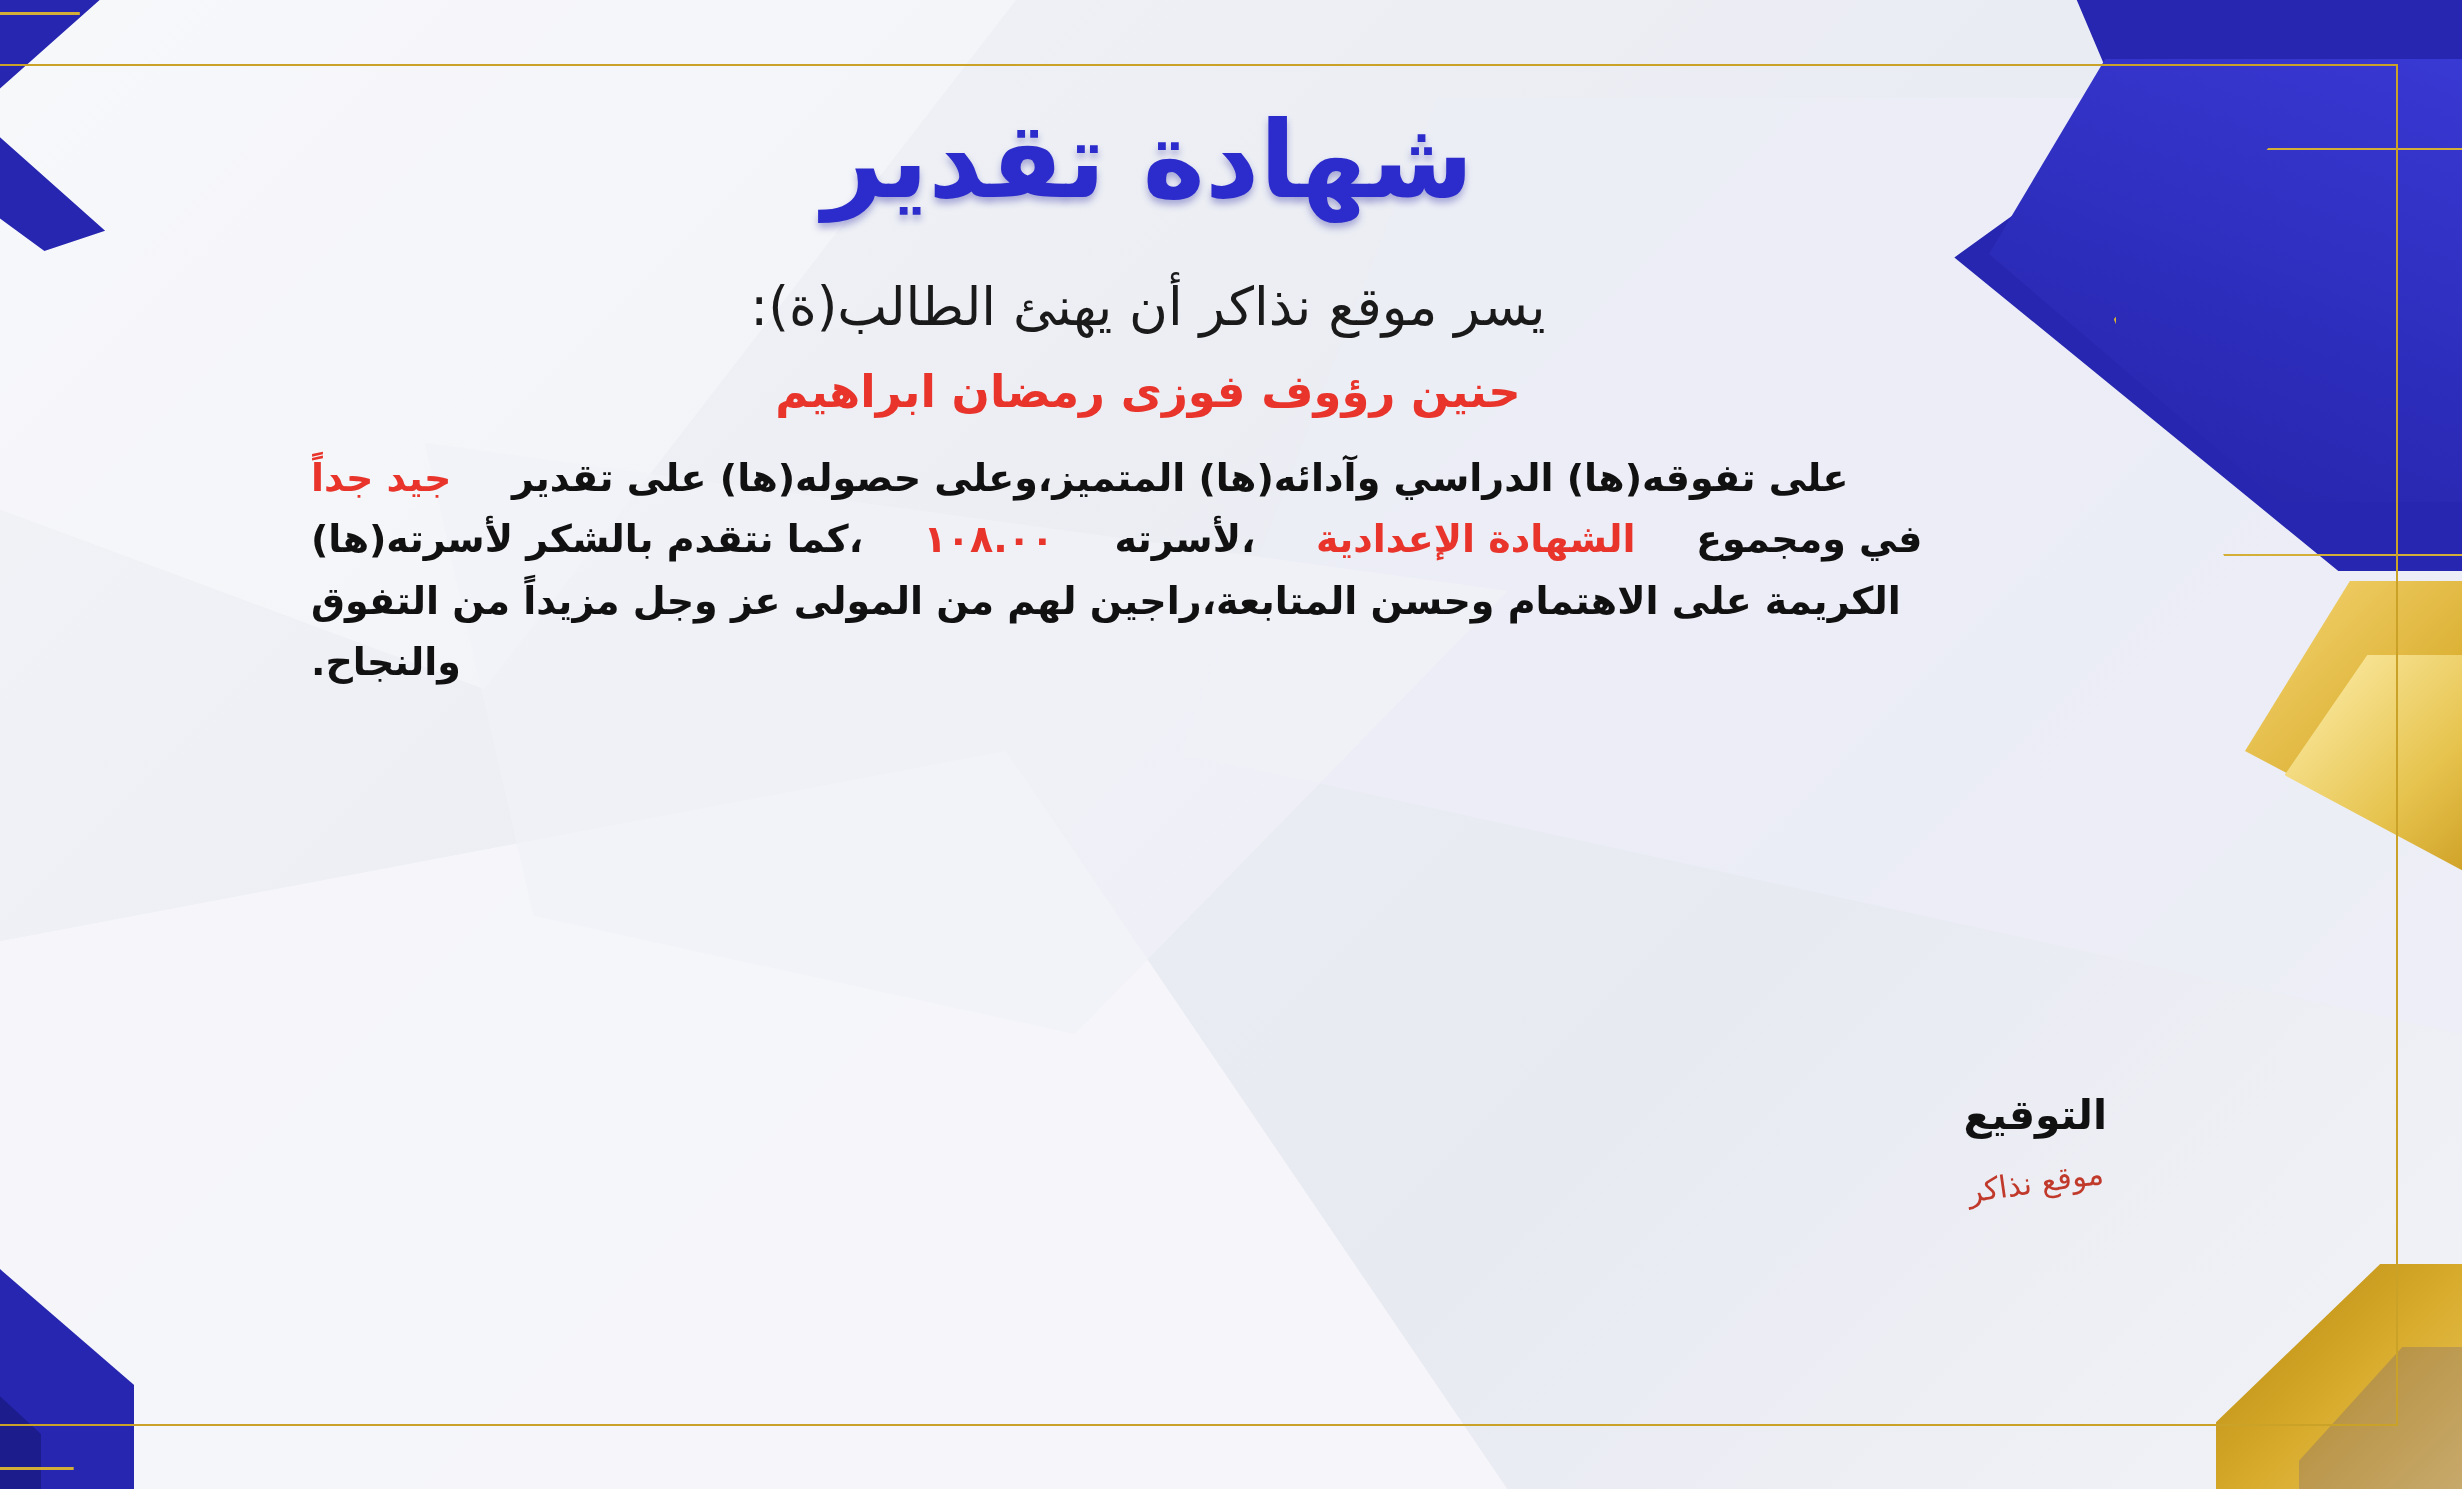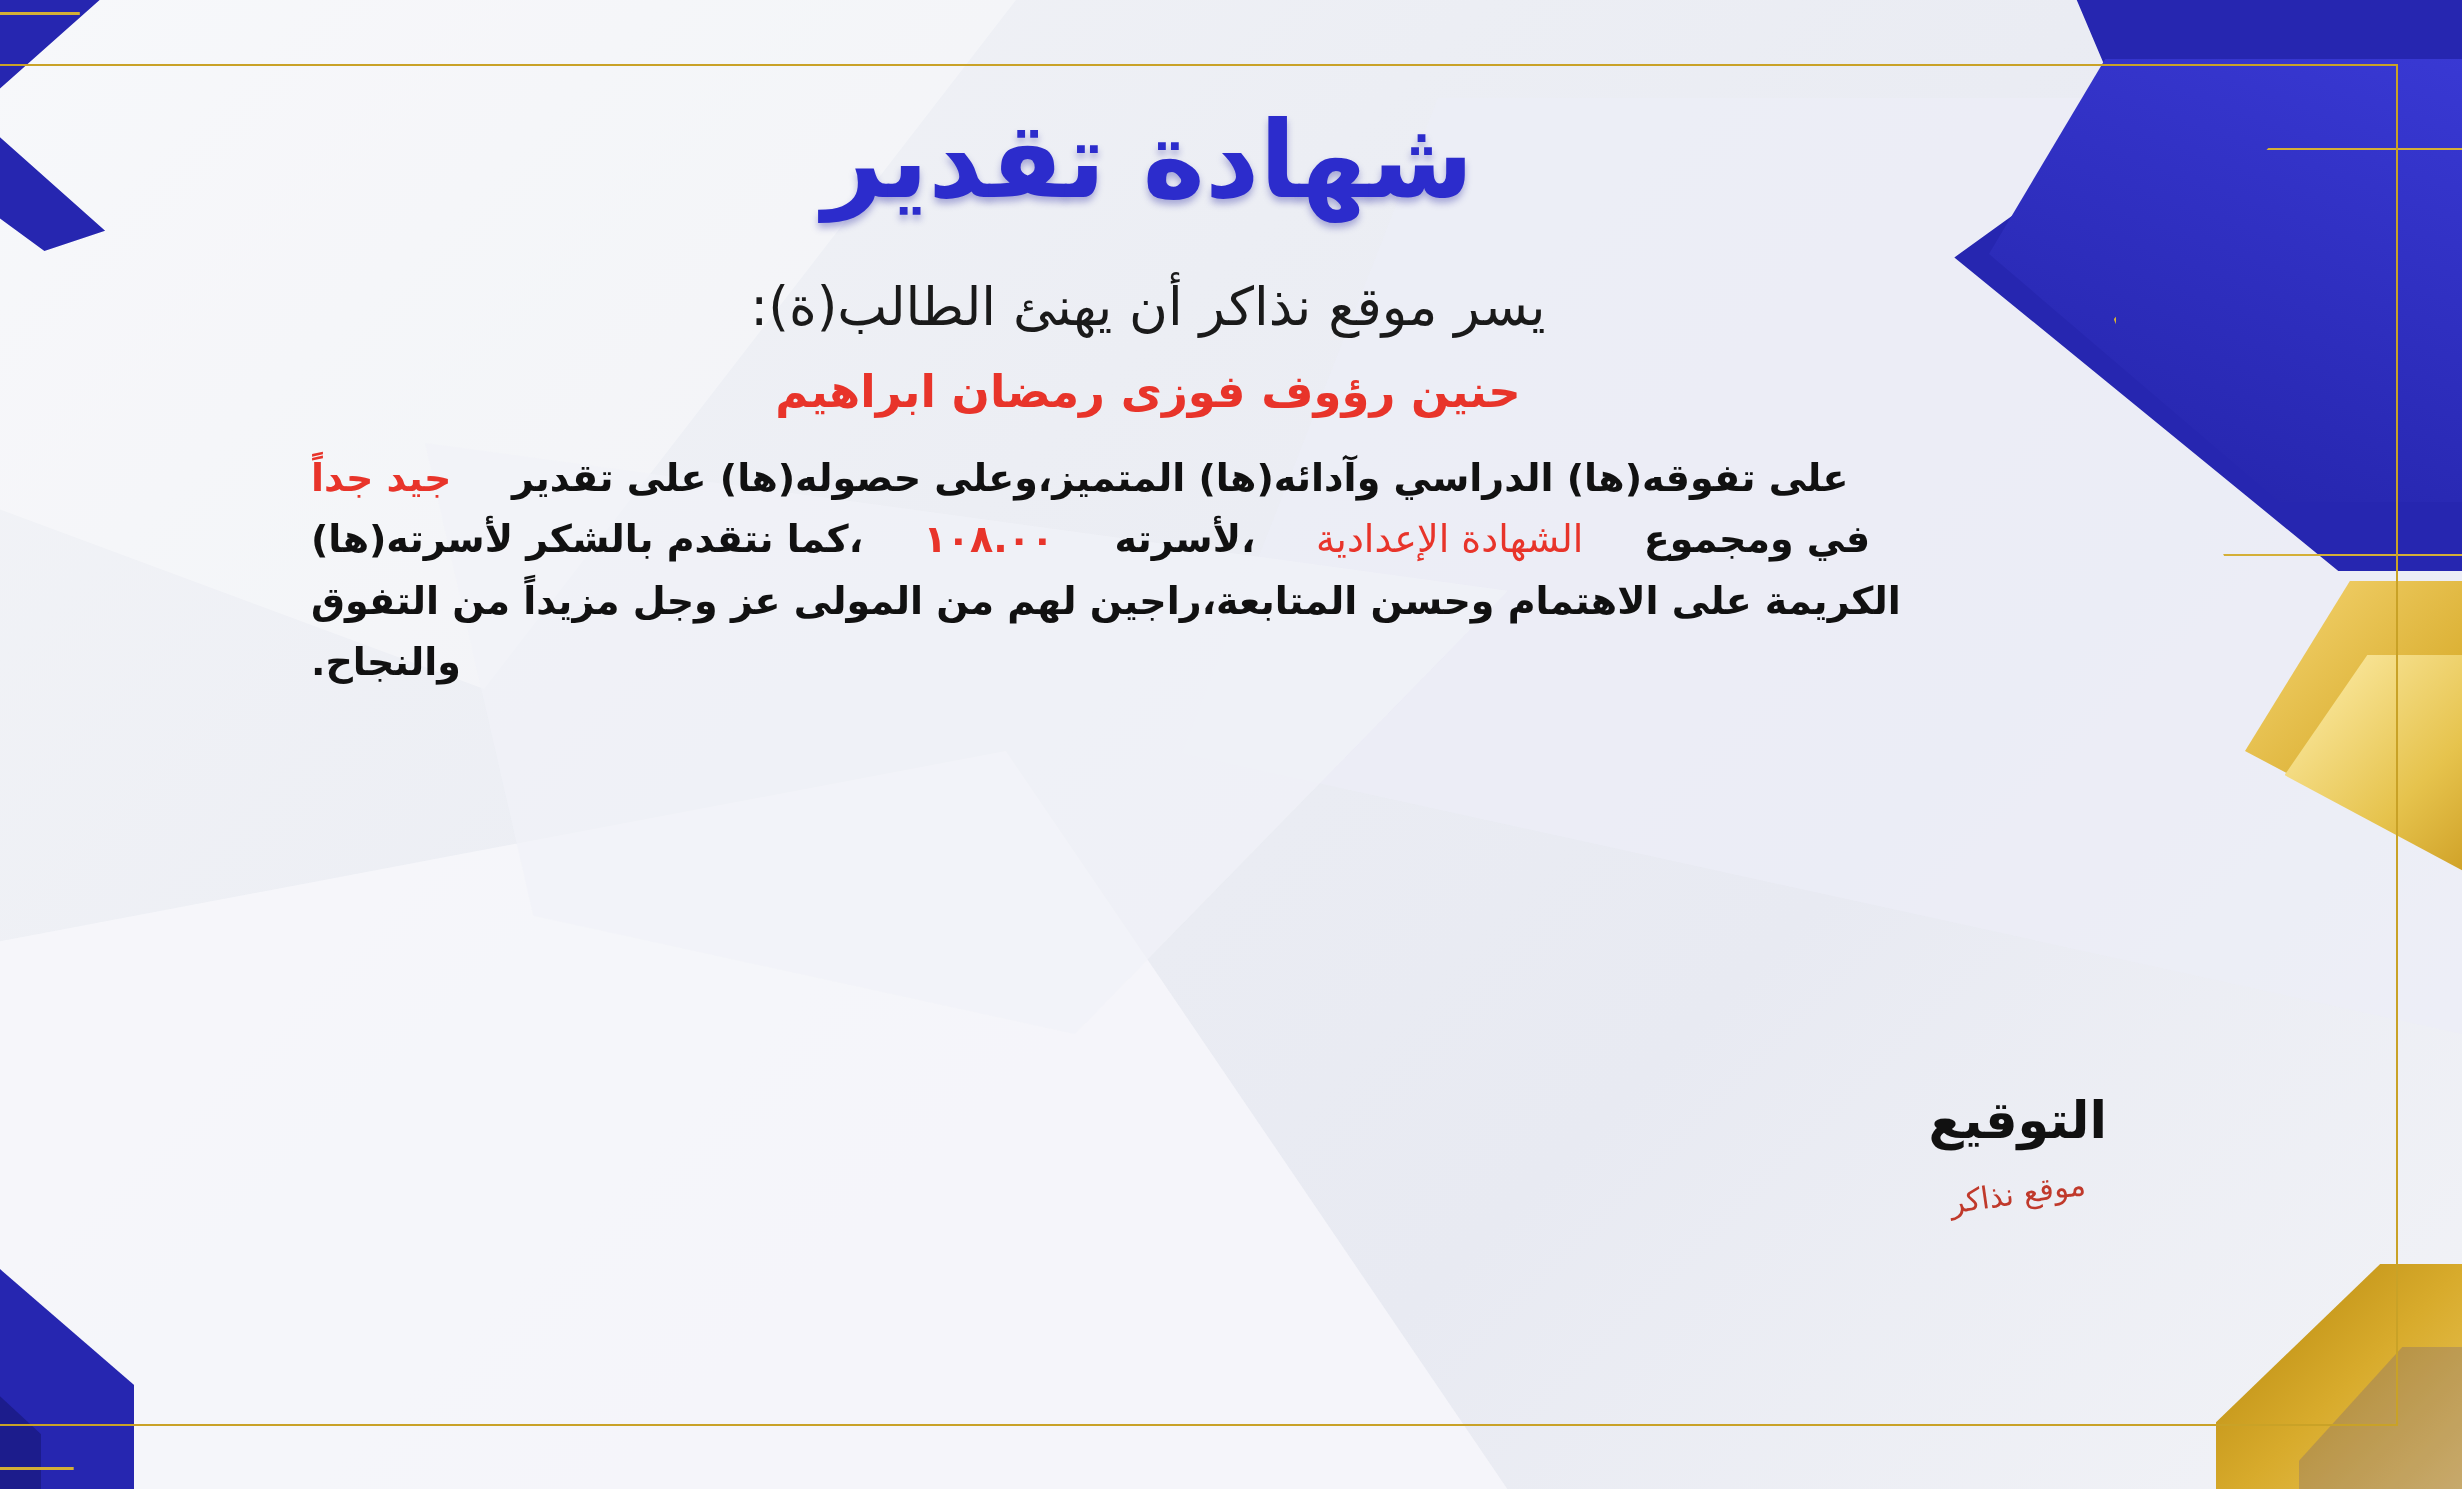--- a/index.html
+++ b/index.html
@@ -202,21 +202,21 @@
     color: #111111;
     font-weight: 600;
     text-align: left;
   }
   .paragraph .grade {
     color: #e8342a;
     font-weight: 700;
   }
   .paragraph .exam {
     color: #e8342a;
-    font-weight: 400;
+    font-weight: 700;
   }
   .paragraph .total {
     color: #e8342a;
     font-weight: 700;
     letter-spacing: 1px;
   }
   .spacer-wide { display: inline-block; width: 34px; }
 
   
   .footer {
@@ -228,21 +228,21 @@
   }
 
   .signature-area {
     position: absolute;
     right: 276px;
     top: 9.8px;
     text-align: center;
     direction: rtl;
   }
   .signature-label {
-    font-size: 51px;
+    font-size: 41px;
     color: #111;
     font-weight: 600;
   }
   .signature-script {
     margin-top: 25.6px;
     font-family: "DejaVu Serif", serif;
     font-size: 30.5px;
     color: #c0392b;
     transform: rotate(-8deg);
     display: inline-block;

